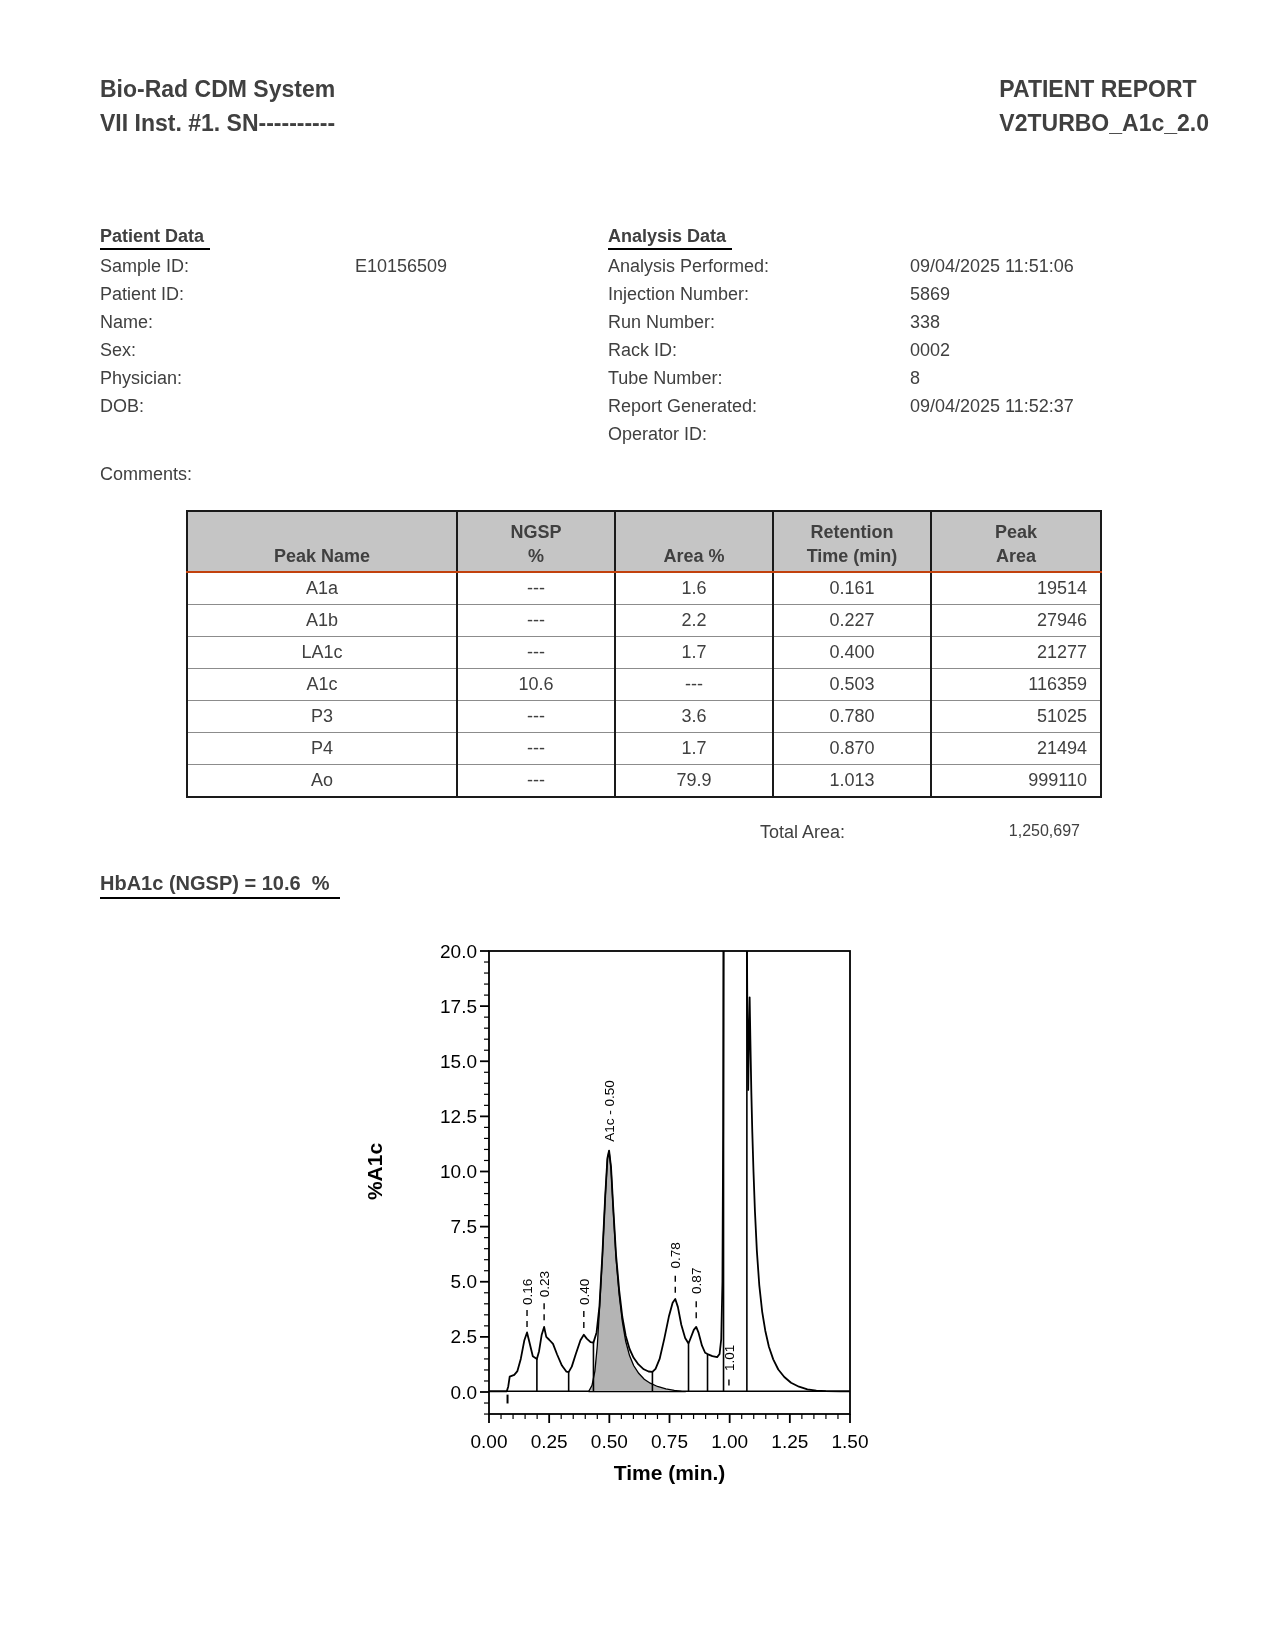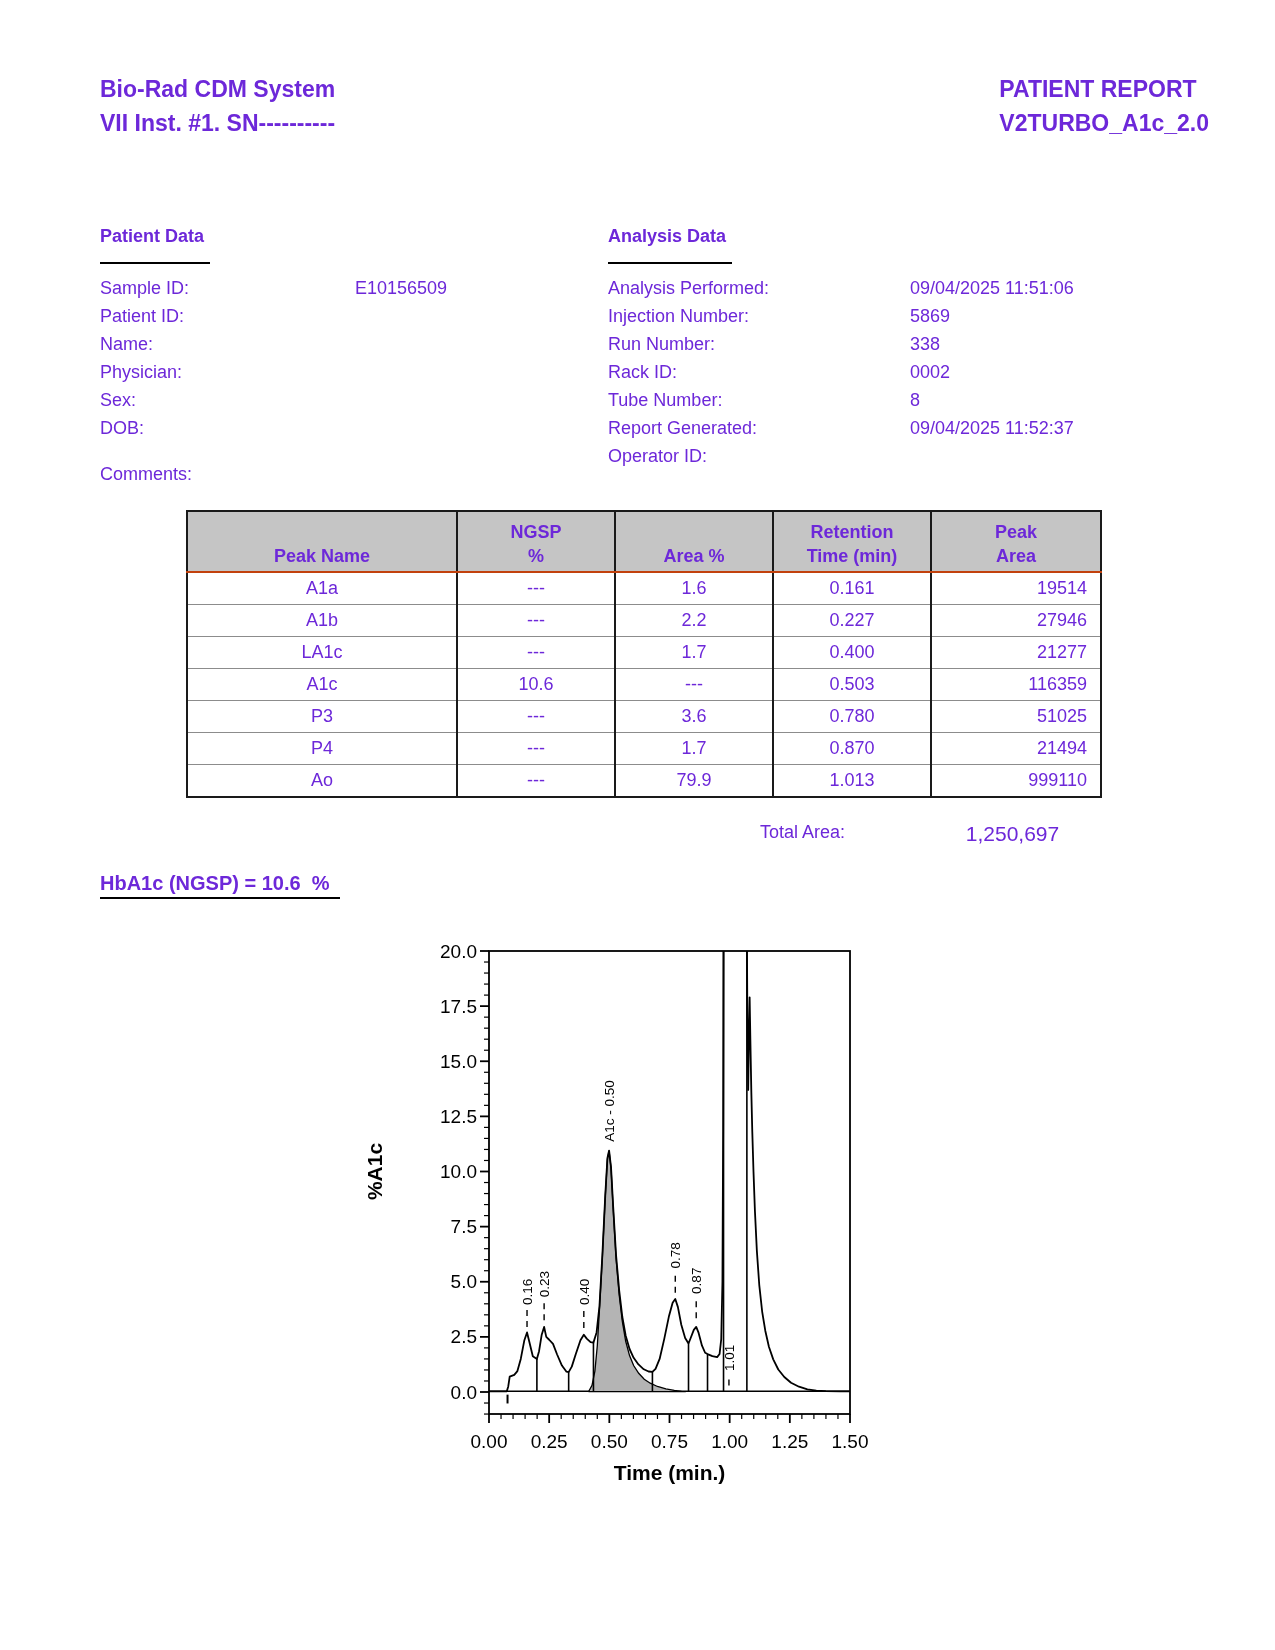--- a/index.html
+++ b/index.html
@@ -1,25 +1,25 @@
 <!DOCTYPE html>
 <html><head>
 <meta charset="utf-8">
 <style>
   html,body{margin:0;padding:0;background:#fff;}
   .page{
     position:relative; width:1275px; height:1650px; background:#ffffff;
-    font-family:"Liberation Sans", sans-serif; color:#6d28d9;
+    font-family:"Liberation Sans", sans-serif; color:#404040;
     overflow:hidden;
   }
   
   .hdr-left{position:absolute; left:100px; top:72px; font-size:23px; font-weight:bold; line-height:34px;}
   .hdr-right{position:absolute; right:66px; top:72px; font-size:23px; font-weight:bold; line-height:34px; }
   
-  .sec-heading{display:inline-block; font-size:18px; font-weight:bold; border-bottom:2px solid #000; padding-bottom:15px; padding-right:6px; margin-bottom:10px;}
+  .sec-heading{display:inline-block; font-size:18px; font-weight:bold; border-bottom:2px solid #000; padding-bottom:1px; padding-right:6px; margin-bottom:2px;}
   .patient-col{position:absolute; left:100px; top:226px; font-size:18px;}
   .analysis-col{position:absolute; left:608px; top:226px; font-size:18px;}
   .info-row{line-height:28px; white-space:nowrap;}
   .info-label{display:inline-block;}
   .patient-col .info-label{width:255px;}
   .analysis-col .info-label{width:302px;}
   .comments{position:absolute; left:100px; top:464px; font-size:18px;}
   
   #peak-table{
     position:absolute; left:186px; top:510px; width:914px;
@@ -32,21 +32,21 @@
     height:56px; padding:0 0 3px 0; line-height:24px;
   }
   #peak-table td{
     border-left:2px solid #1a1a1a; border-top:1px solid #8c8c8c;
     height:31px; text-align:center; padding:0;
   }
   #peak-table td:last-child{text-align:right; padding-right:13px;}
   #peak-table th:first-child, #peak-table td:first-child{border-left:none;}
   
   .total-label{position:absolute; left:760px; top:822px; width:185px; text-align:left; font-size:18px;}
-  .total-value{position:absolute; left:945px; top:822px; width:135px; text-align:center; font-size:21px;}
+  .total-value{position:absolute; left:945px; top:822px; width:135px; text-align:right; font-size:16px;}
   .result{
     position:absolute; left:100px; top:872px; font-size:20px; font-weight:bold;
     border-bottom:2px solid #000; padding-bottom:2px; padding-right:10px; white-space:pre;
   }
   
   #chromatogram{position:absolute; left:330px; top:870px;}
   #chromatogram text{font-family:"Liberation Sans", sans-serif; fill:#000;}
 </style>
 </head>
 <body>
@@ -62,22 +62,22 @@
     <div>PATIENT REPORT</div>
     <div>V2TURBO_A1c_2.0</div>
   </div>
 
   <div class="patient-col">
     <div class="sec-heading">Patient Data</div>
     <div id="patient-rows">
         <div class="info-row"><span class="info-label">Sample ID:</span><span class="info-value">E10156509</span></div>
         <div class="info-row"><span class="info-label">Patient ID:</span><span class="info-value"></span></div>
         <div class="info-row"><span class="info-label">Name:</span><span class="info-value"></span></div>
+        <div class="info-row"><span class="info-label">Sex:</span><span class="info-value"></span></div>
         <div class="info-row"><span class="info-label">Physician:</span><span class="info-value"></span></div>
-        <div class="info-row"><span class="info-label">Sex:</span><span class="info-value"></span></div>
         <div class="info-row"><span class="info-label">DOB:</span><span class="info-value"></span></div>
       </div>
   </div>
 
   <div class="analysis-col">
     <div class="sec-heading">Analysis Data</div>
     <div id="analysis-rows">
         <div class="info-row"><span class="info-label">Analysis Performed:</span><span class="info-value">09/04/2025 11:51:06</span></div>
         <div class="info-row"><span class="info-label">Injection Number:</span><span class="info-value">5869</span></div>
         <div class="info-row"><span class="info-label">Run Number:</span><span class="info-value">338</span></div>

